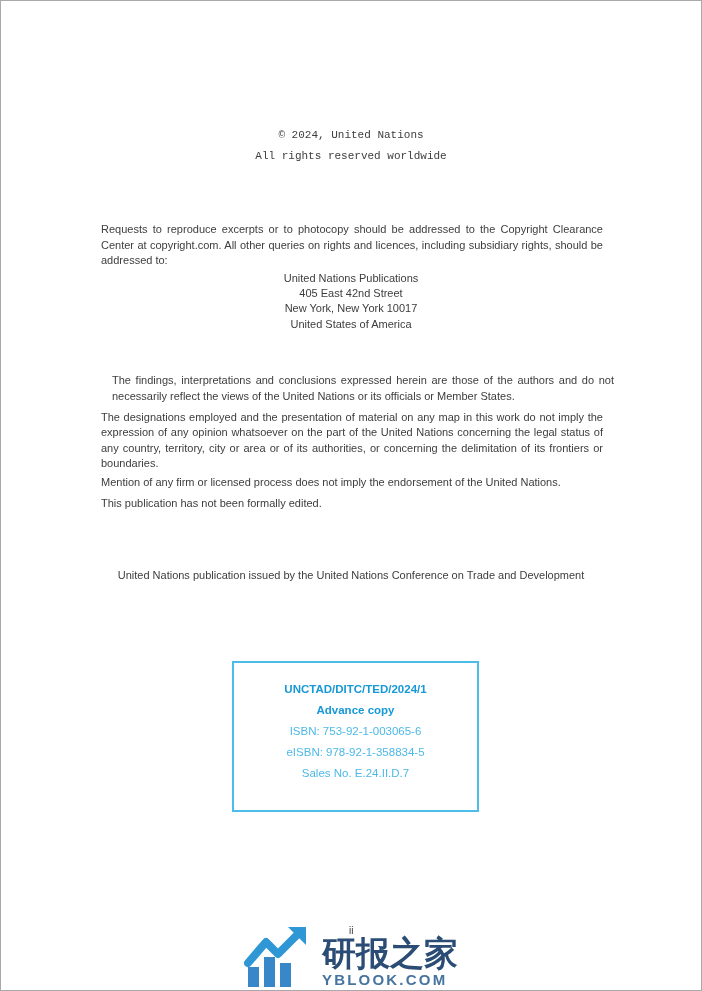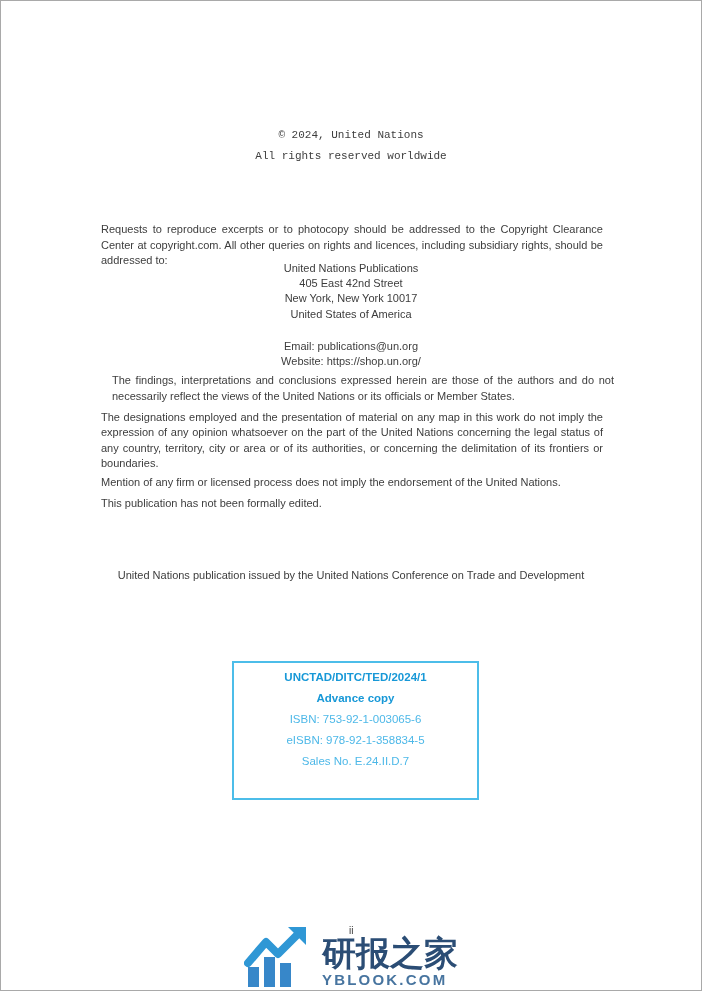--- a/index.html
+++ b/index.html
@@ -20,34 +20,34 @@
   .abs { position: absolute; }
   .centered { left: 0; right: 0; text-align: center; }
   .body-text { font-size: 11px; line-height: 15.5px; }
   .para {
     left: 100px; width: 502px;
     text-align: justify;
   }
   .copyright-block { top: 124px; }
   .copyright-block div { line-height: 21px; font-family: Liberation Mono, monospace; }
   .requests-para { top: 221px; }
-  .address-block { top: 260px; line-height: 15.2px; text-align: center; }
+  .address-block { top: 270px; line-height: 15.2px; text-align: center; }
   .contact-block { top: 338px; line-height: 15.2px; }
   .para-findings { top: 372px; margin-left: 11px; }
   .para-designations { top: 408.5px; }
   .para-mention { top: 474px; }
   .para-edited { top: 495px; }
   .issued-line { top: 567px; }
 
   .info-box {
     left: 231px; top: 660px;
     width: 243px; height: 131px;
     border: 2px solid #4cbde9;
     text-align: center;
-    padding-top: 4px;
+    padding-top: 16px;
     box-sizing: content-box;
   }
   .info-box div { line-height: 21px; font-size: 11.5px; }
   .box-strong { color: #1798d7; font-weight: bold; }
   .box-light  { color: #4db8e8; }
 
   .page-number {
     top: 924px; left: 348px;
     font-size: 10px; color: #3a3a3a;
     z-index: 1;
@@ -86,24 +86,20 @@
 
   <div class="abs body-text para requests-para">Requests to reproduce excerpts or to photocopy should be addressed to the Copyright Clearance Center at copyright.com. All other queries on rights and licences, including subsidiary rights, should be addressed to:</div>
 
   <div class="abs centered body-text address-block">
     <div>United Nations Publications</div>
     <div>405 East 42nd Street</div>
     <div>New York, New York 10017</div>
     <div>United States of America</div>
   </div>
 
-  <div class="abs centered body-text contact-block">
-    <div>Email: publications@un.org</div>
-    <div>Website: https://shop.un.org/</div>
-  </div>
 
   <div class="abs body-text para para-findings">The findings, interpretations and conclusions expressed herein are those of the authors and do not necessarily reflect the views of the United Nations or its officials or Member States.</div>
 
   <div class="abs body-text para para-designations">The designations employed and the presentation of material on any map in this work do not imply the expression of any opinion whatsoever on the part of the United Nations concerning the legal status of any country, territory, city or area or of its authorities, or concerning the delimitation of its frontiers or boundaries.</div>
 
   <div class="abs body-text para para-mention">Mention of any firm or licensed process does not imply the endorsement of the United Nations.</div>
 
   <div class="abs body-text para para-edited">This publication has not been formally edited.</div>
 
   <div class="abs centered body-text issued-line">United Nations publication issued by the United Nations Conference on Trade and Development</div>

